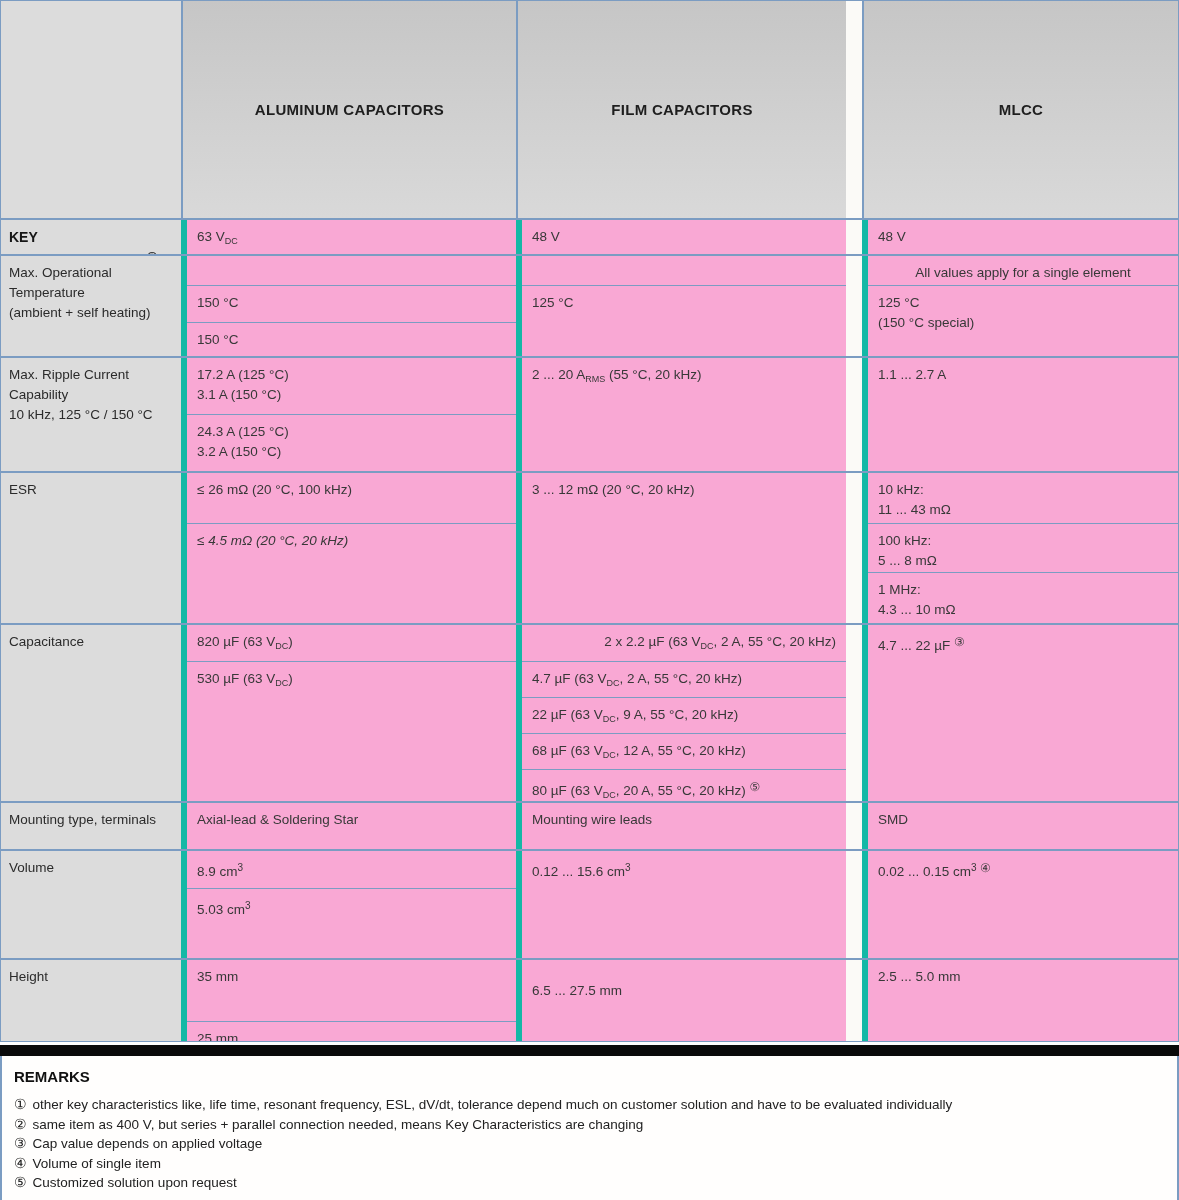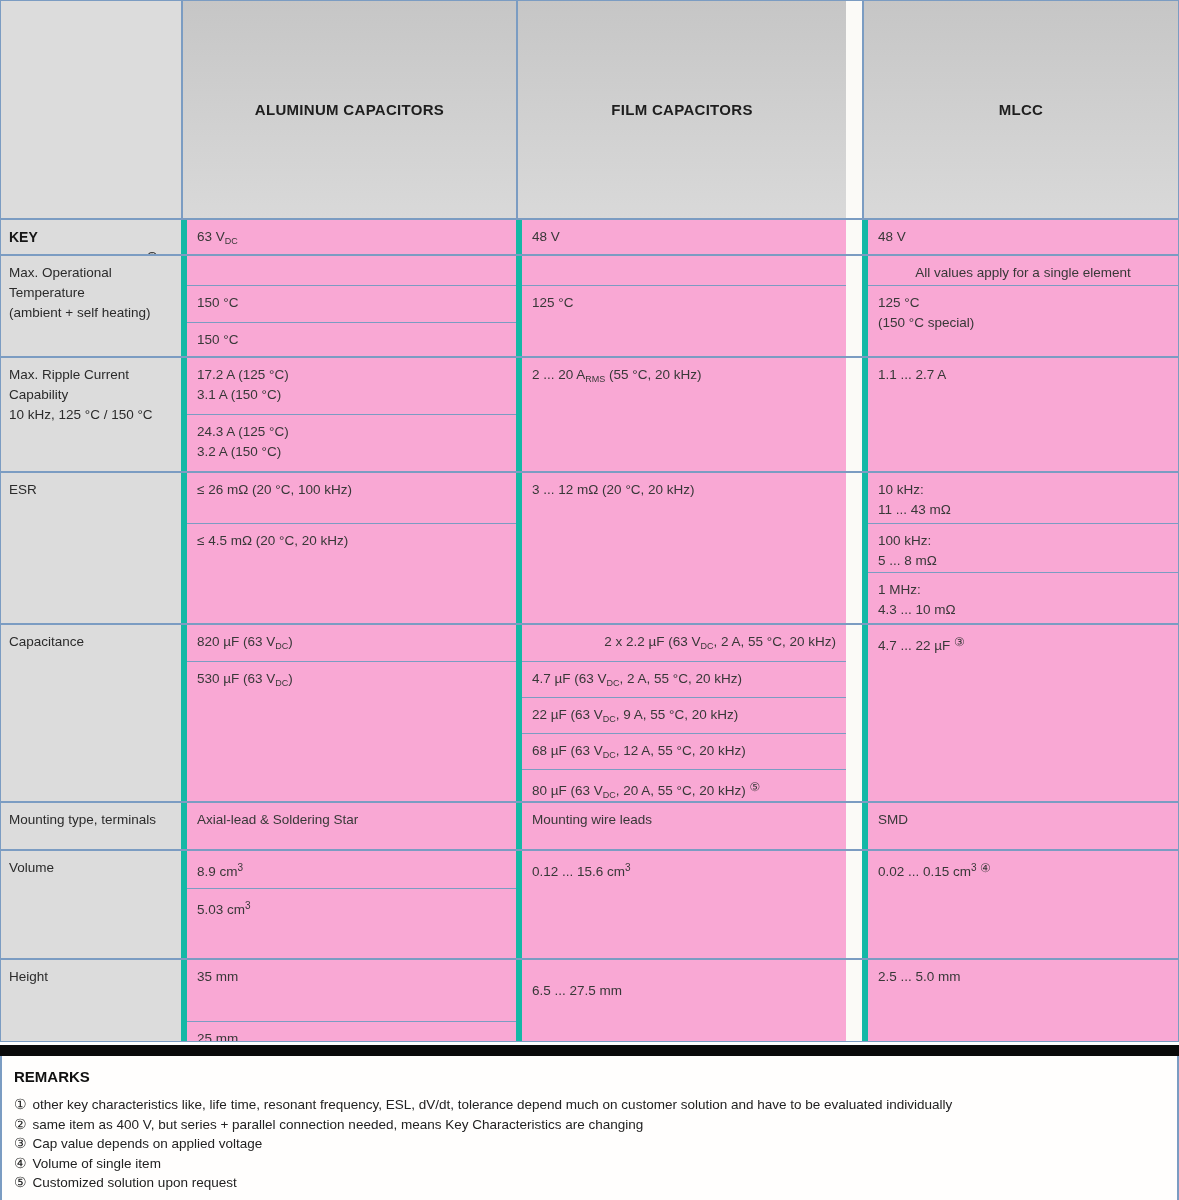--- a/index.html
+++ b/index.html
@@ -237,21 +237,21 @@
         </div>
       </div>
       <div class="trow" style="height: 152px;">
         <div class="tlabel w0">
           <div><span>ESR</span></div>
         </div>
         <div class="tcol w1">
           <div class="tcell" style="height: 50px;">
             <div><span>≤ 26 mΩ (20 °C, 100 kHz)</span></div>
           </div>
-          <div class="tcell" style="flex: 1 1 0%;">
+          <div class="tcell" style="flex: 1 1 0%; font-style: italic;">
             <div><span>≤ 4.5 mΩ (20 °C, 20 kHz)</span></div>
           </div>
         </div>
         <div class="tcol w2">
           <div class="tcell" style="flex: 1 1 0%;">
             <div><span>3 ... 12 mΩ (20 °C, 20 kHz)</span></div>
           </div>
         </div>
         <div class="tcol w3">
           <div class="tcell" style="height: 50px;">

